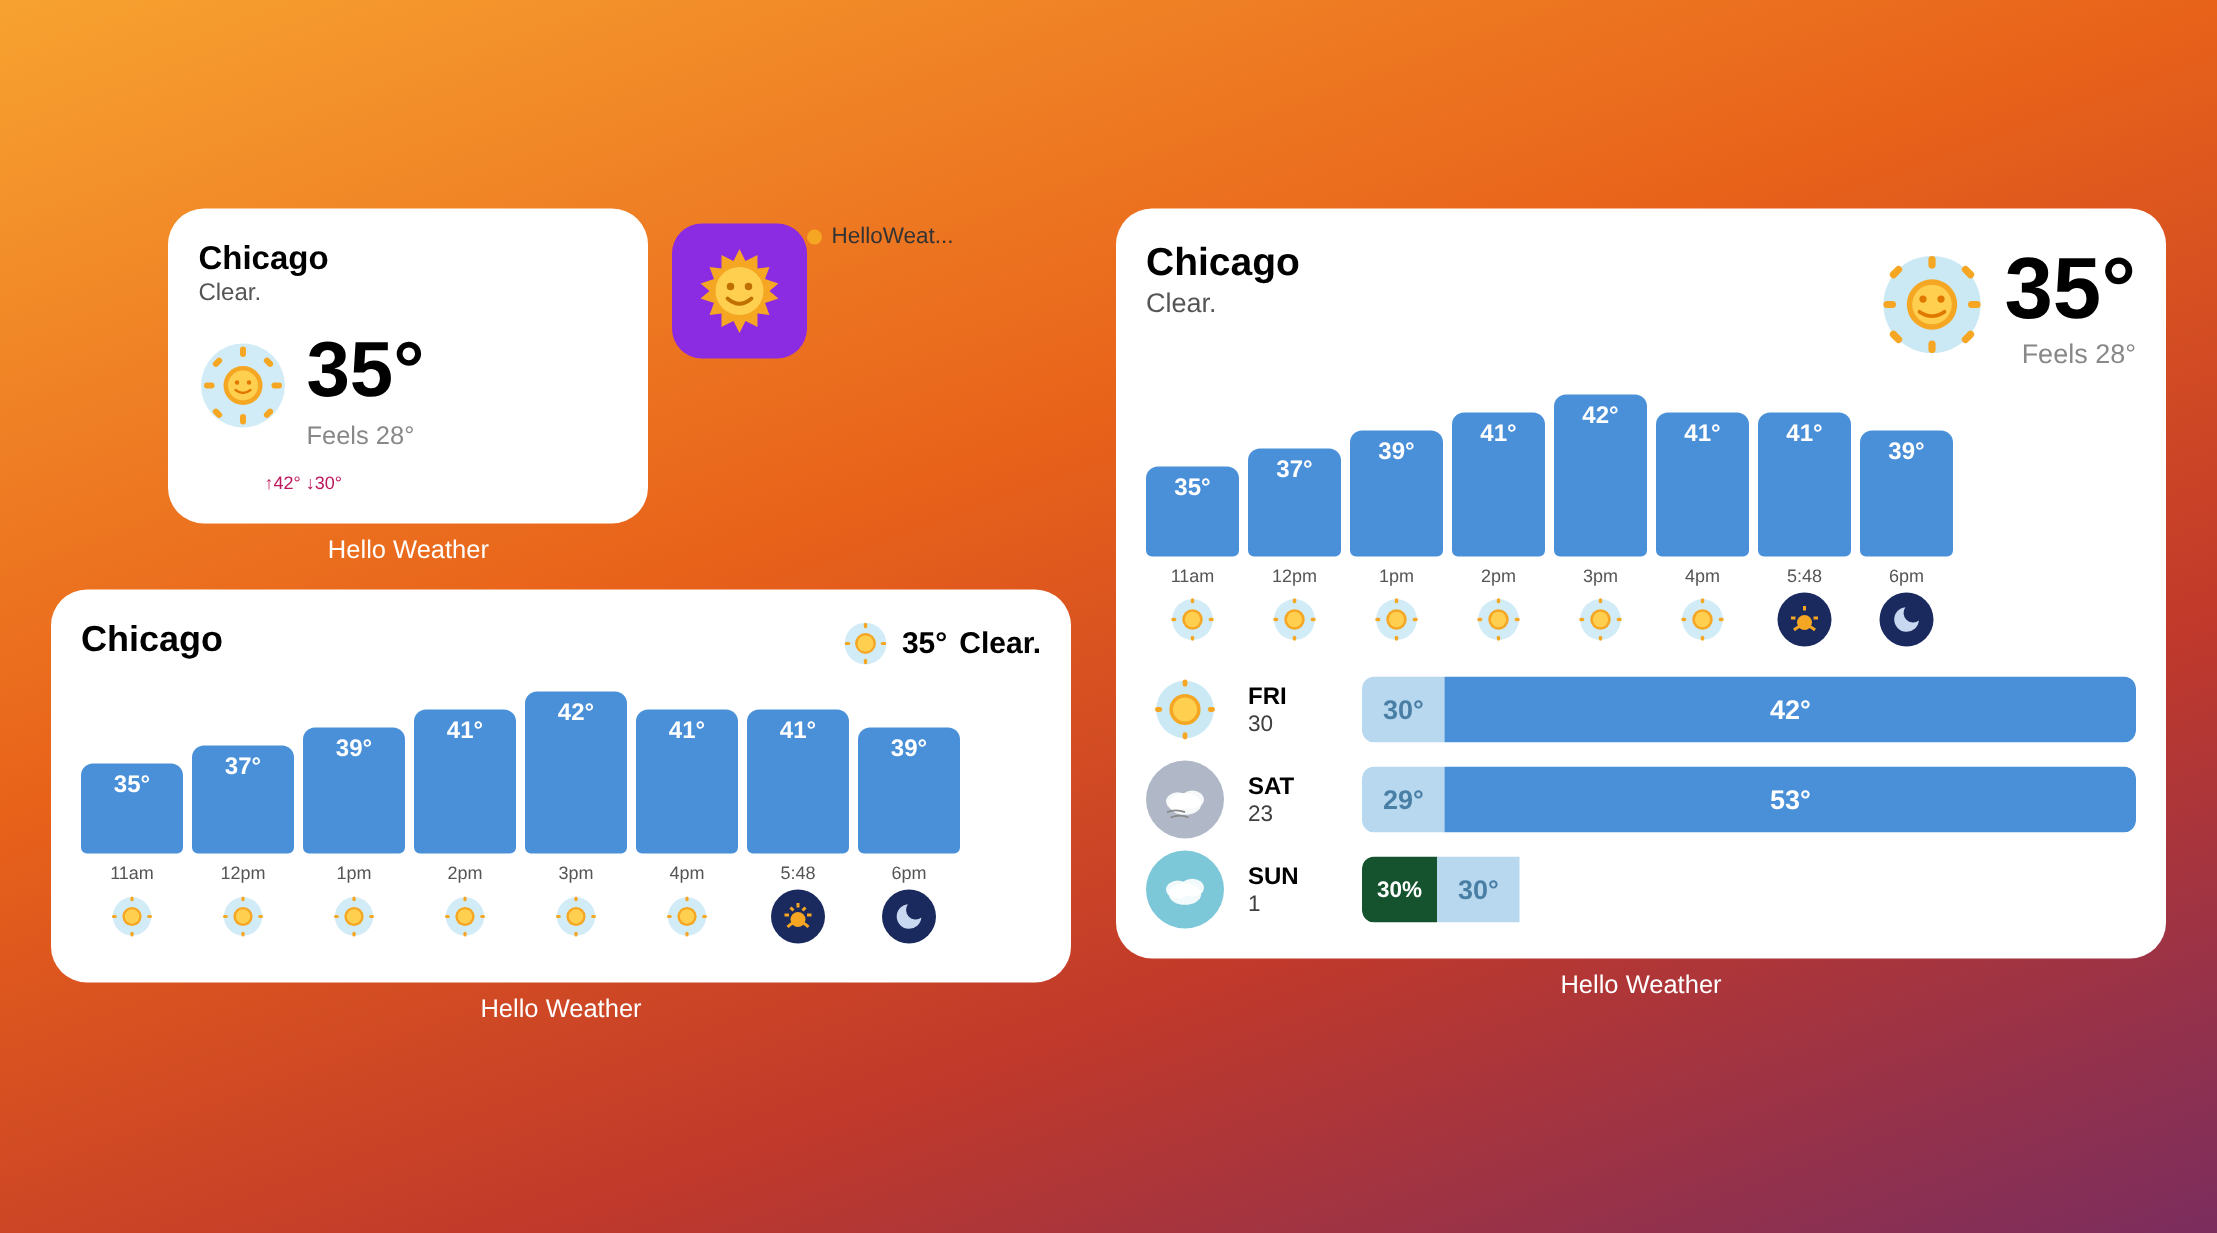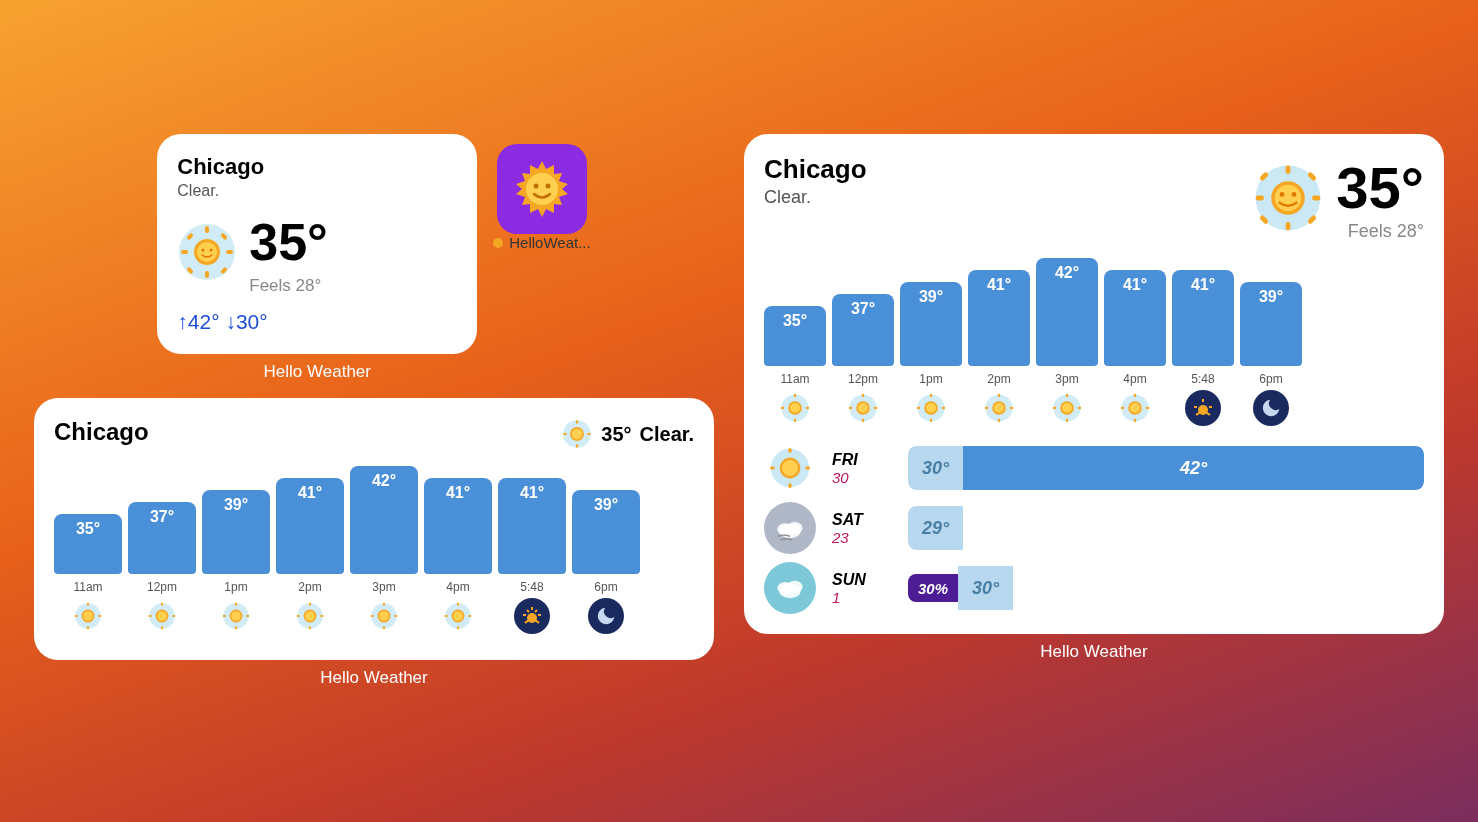--- a/index.html
+++ b/index.html
@@ -70,23 +70,24 @@
       font-size: 52px;
       font-weight: 700;
       color: #000;
     }
     .widget-small .feels {
       font-size: 17px;
       color: #888;
       margin-top: 4px;
     }
     .widget-small .hi-lo {
-      font-size: 21px;
-      color: #1d4ed8;
+      font-size: 12px;
+      color: #be185d;
       margin-top: 14px;
+      margin-left: 44px;
     }
     .app-icon {
       width: 90px;
       height: 90px;
       background: #8b2be2;
       border-radius: 20px;
       display: flex;
       align-items: center;
       justify-content: center;
       font-size: 52px;
@@ -214,21 +215,20 @@
       align-items: flex-end;
       justify-content: center;
     }
 
     
     .forecast-section {
       margin-top: 16px;
       display: flex;
       flex-direction: column;
       gap: 8px;
-      font-style: italic;
     }
     .forecast-row {
       display: flex;
       align-items: center;
       gap: 16px;
     }
     .forecast-icon {
       width: 52px;
       height: 52px;
       display: flex;
@@ -242,21 +242,21 @@
       text-align: left;
       flex-shrink: 0;
     }
     .forecast-day .day-name {
       font-size: 16px;
       font-weight: 600;
       color: #000;
     }
     .forecast-day .day-num {
       font-size: 15px;
-      color: #be185d;
+      color: #404040;
     }
     .forecast-bar-container {
       flex: 1;
       display: flex;
       align-items: center;
       gap: 0;
       border-radius: 8px;
       overflow: hidden;
       height: 44px;
     }
@@ -279,27 +279,27 @@
       align-items: center;
       justify-content: center;
       font-size: 18px;
       font-weight: 600;
       color: white;
       padding: 0 14px;
       border-radius: 0 8px 8px 0;
       flex: 1;
     }
     .precip-badge {
-      background: #4c1d95;
+      background: #14532d;
       color: white;
       font-size: 15px;
       font-weight: 600;
       padding: 4px 10px;
       border-radius: 8px 0 0 8px;
-      height: 28px;
+      height: 44px;
       display: flex;
       align-items: center;
     }
 
     
     .sunset-icon {
       background: #1a2a5e;
       border-radius: 50%;
       width: 36px;
       height: 36px;
@@ -359,21 +359,21 @@
               <div class="feels">Feels 28°</div>
             </div>
           </div>
           <div class="hi-lo">
             <span>↑42°</span> <span>↓30°</span>
           </div>
         </div>
         <div class="widget-label">Hello Weather</div>
       </div>
 
-      <div style="display:flex;flex-direction:column;align-items:center;gap:0;margin-top:10px;">
+      <div style="display:flex;flex-direction:row;align-items:flex-start;gap:0;margin-top:10px;">
         <div class="app-icon">
           <svg width="60" height="60" viewBox="0 0 60 60">
 
             <polygon points="30,2 34,10 42,6 42,15 50,14 47,22 56,25 50,30 56,35 47,38 50,46 42,45 42,54 34,50 30,58 26,50 18,54 18,45 10,46 13,38 4,35 10,30 4,25 13,22 10,14 18,15 18,6 26,10" fill="#f5a623"></polygon>
             <circle cx="30" cy="30" r="16" fill="#ffd050"></circle>
             <circle cx="24" cy="27" r="2.5" fill="#c07000"></circle>
             <circle cx="36" cy="27" r="2.5" fill="#c07000"></circle>
             <path d="M22 35 Q30 42 38 35" stroke="#c07000" stroke-width="2.5" fill="none" stroke-linecap="round"></path>
           </svg>
         </div>
@@ -789,20 +789,21 @@
                 <path d="M14 50 Q24 46 34 50" stroke="#888" stroke-width="2" fill="none"></path>
               </svg>
             </div>
           </div>
           <div class="forecast-day">
             <div class="day-name">SAT</div>
             <div class="day-num">23</div>
           </div>
           <div class="forecast-bar-container">
             <div class="forecast-low">29°</div>
+            <div class="forecast-high">53°</div>
           </div>
         </div>
 
         <div class="forecast-row">
           <div class="forecast-icon">
             <div style="width:52px;height:52px;background:#7cc8d8;border-radius:50%;display:flex;align-items:center;justify-content:center;">
               <svg width="36" height="36" viewBox="0 0 60 60">
                 <ellipse cx="30" cy="35" rx="18" ry="12" fill="white" opacity="0.9"></ellipse>
                 <ellipse cx="22" cy="30" rx="13" ry="10" fill="white" opacity="0.9"></ellipse>
                 <ellipse cx="38" cy="28" rx="13" ry="10" fill="white" opacity="0.9"></ellipse>

